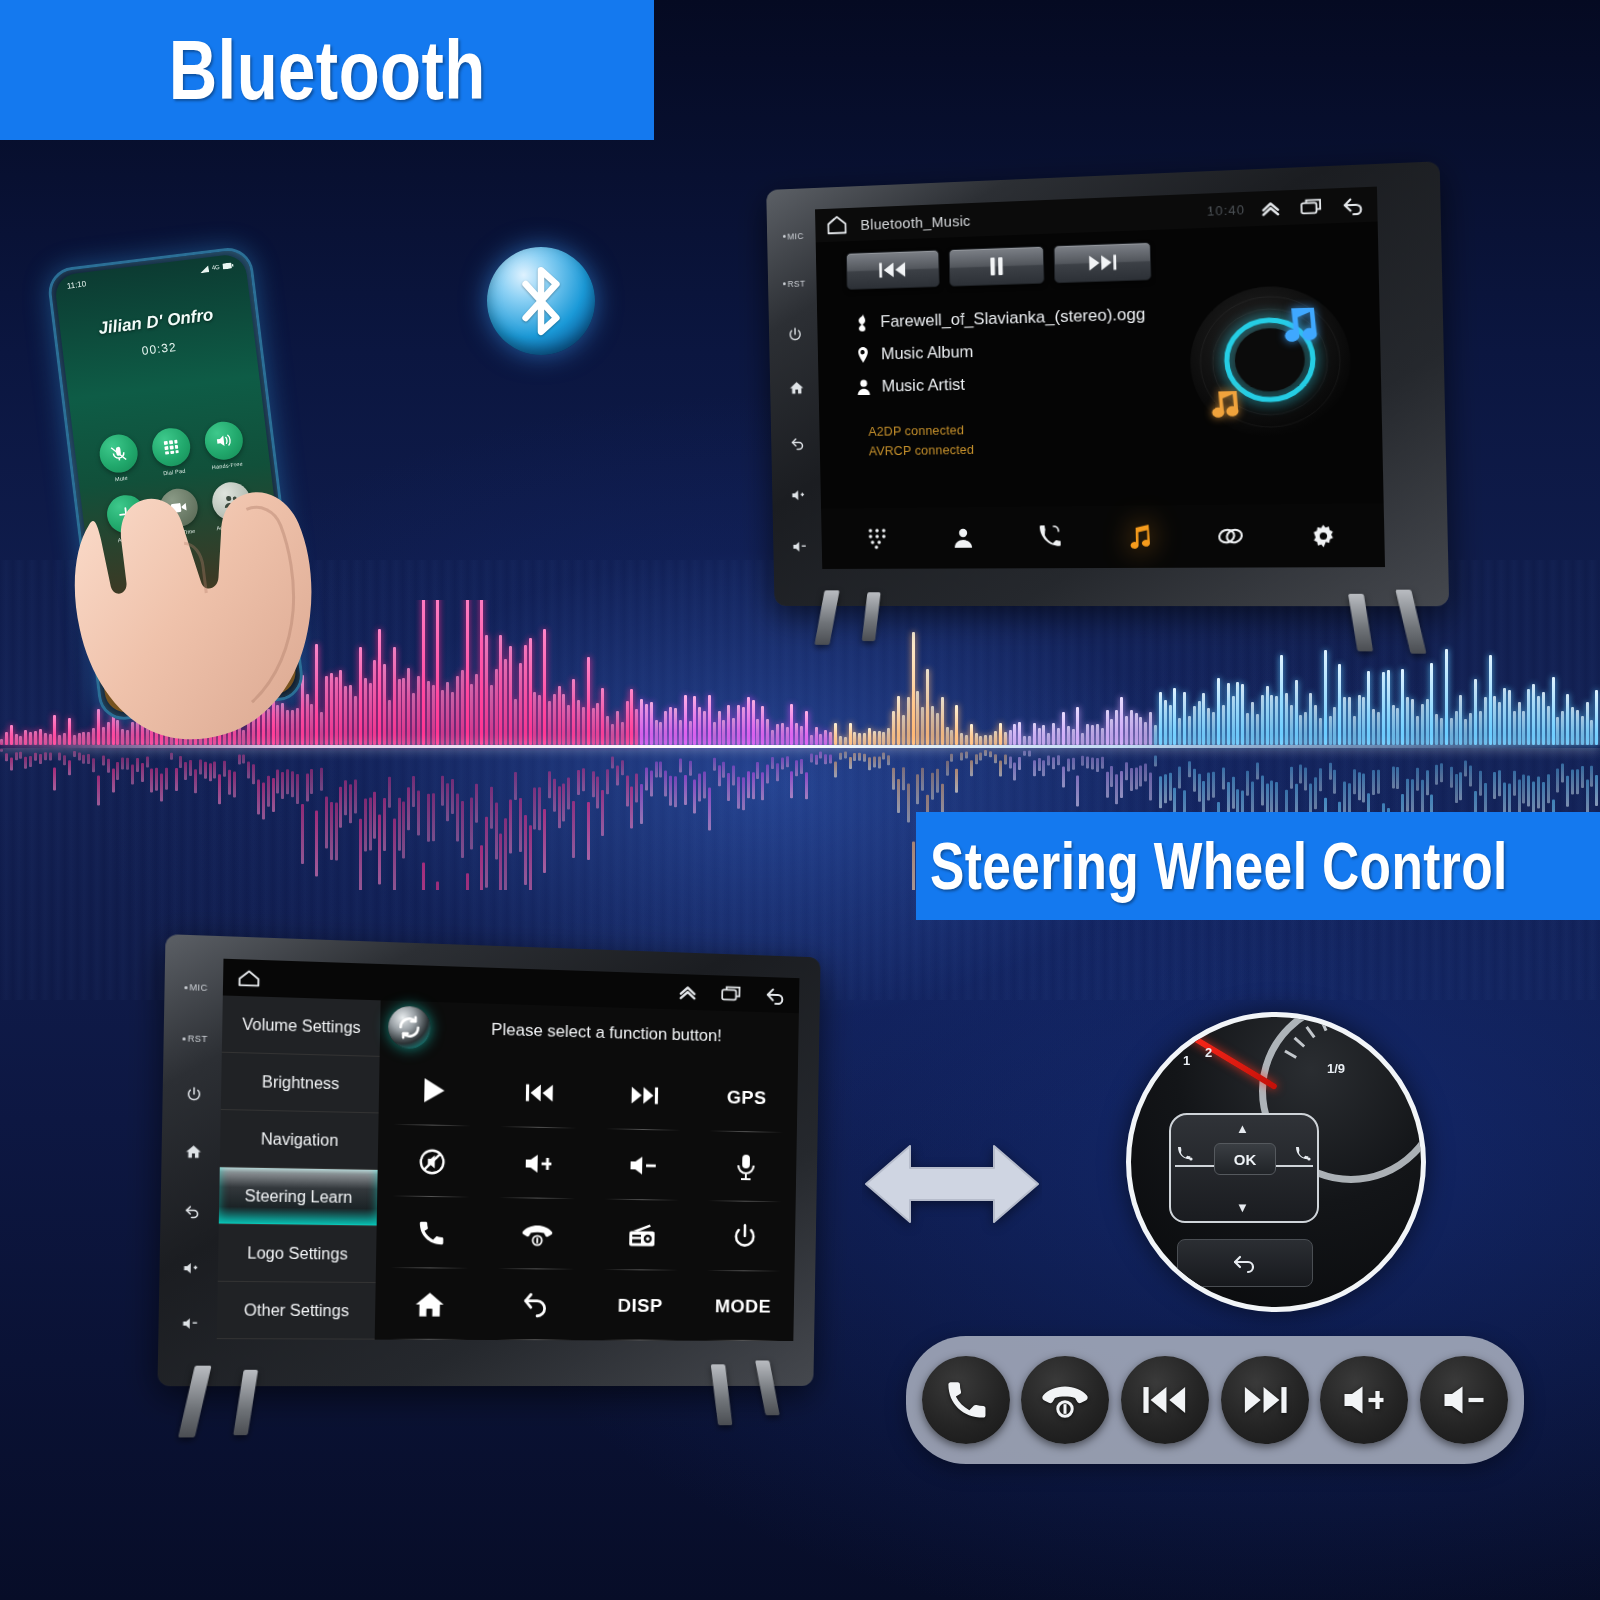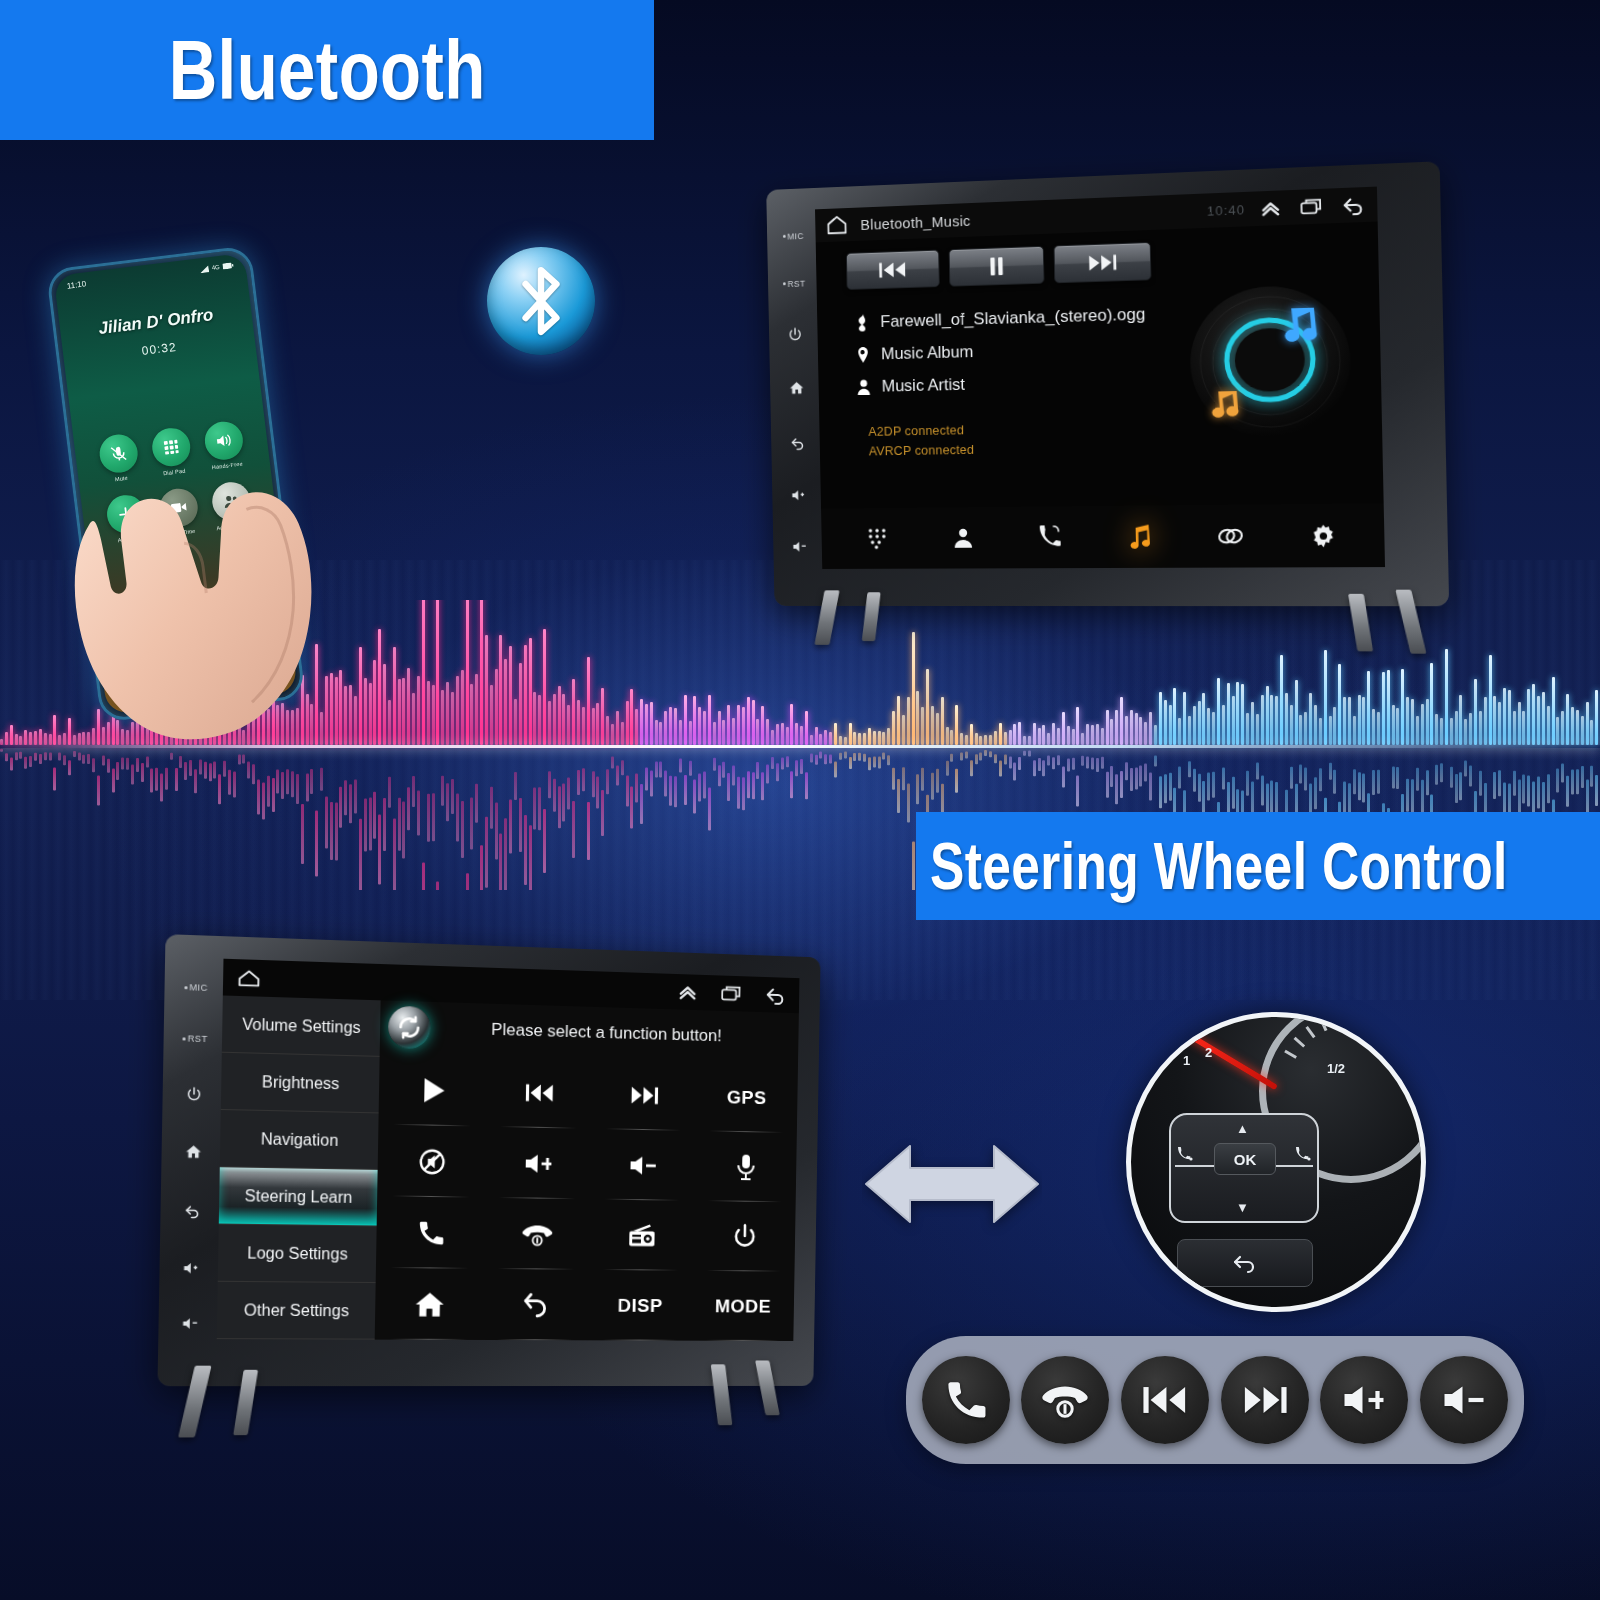--- a/index.html
+++ b/index.html
@@ -1413,21 +1413,21 @@
         <i style="transform:rotate(12deg)"></i>
         <i style="transform:rotate(24deg)"></i>
         <i style="transform:rotate(36deg)"></i>
         <i style="transform:rotate(48deg)"></i>
         <i style="transform:rotate(60deg)"></i>
       </div>
   </div>
   <div class="needle"></div>
   <div class="g-num" style="left:52px;top:36px;">1</div>
   <div class="g-num" style="left:74px;top:28px;">2</div>
-  <div class="g-num" style="left:196px;top:44px;">1/2</div>
+  <div class="g-num" style="left:196px;top:44px;">1/9</div>
 
   <div class="swpad">
     <div class="ring"></div>
     <div class="split"></div>
     <div class="up">▲</div>
     <div class="okbtn">OK</div>
     <div class="dn">▼</div>
     <div class="lph">
       <svg width="16" height="14" viewBox="0 0 16 14" fill="#e7ebf0">
           <path d="M4 6c1 2 2.6 3.6 4.6 4.6l1.5-1.5c.2-.2.6-.3.9-.2.7.2 1.5.3 2.3.3v2.4c0 .4-.3.7-.7.7C6.2 12.3 1 7.1 1 0h2.4c.4 0 .7.3.7.7 0 .8.1 1.6.3 2.3.1.3 0 .7-.2.9z"></path>

